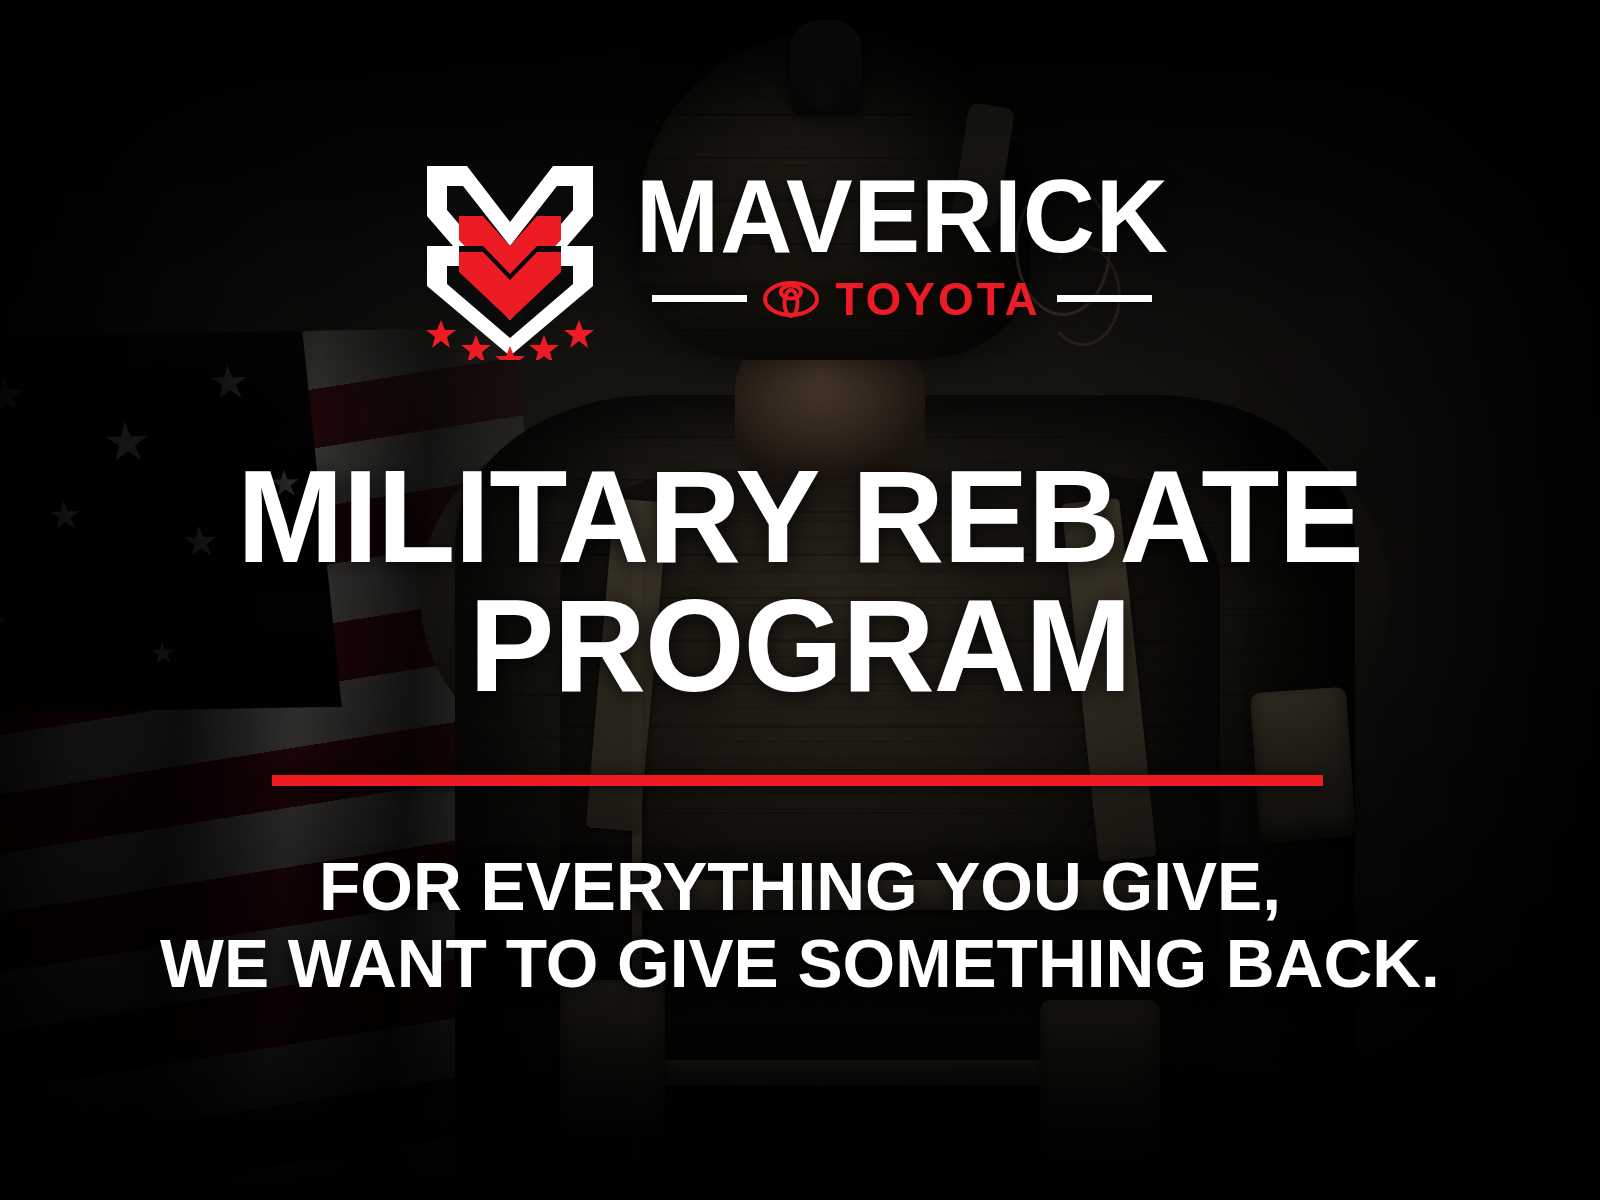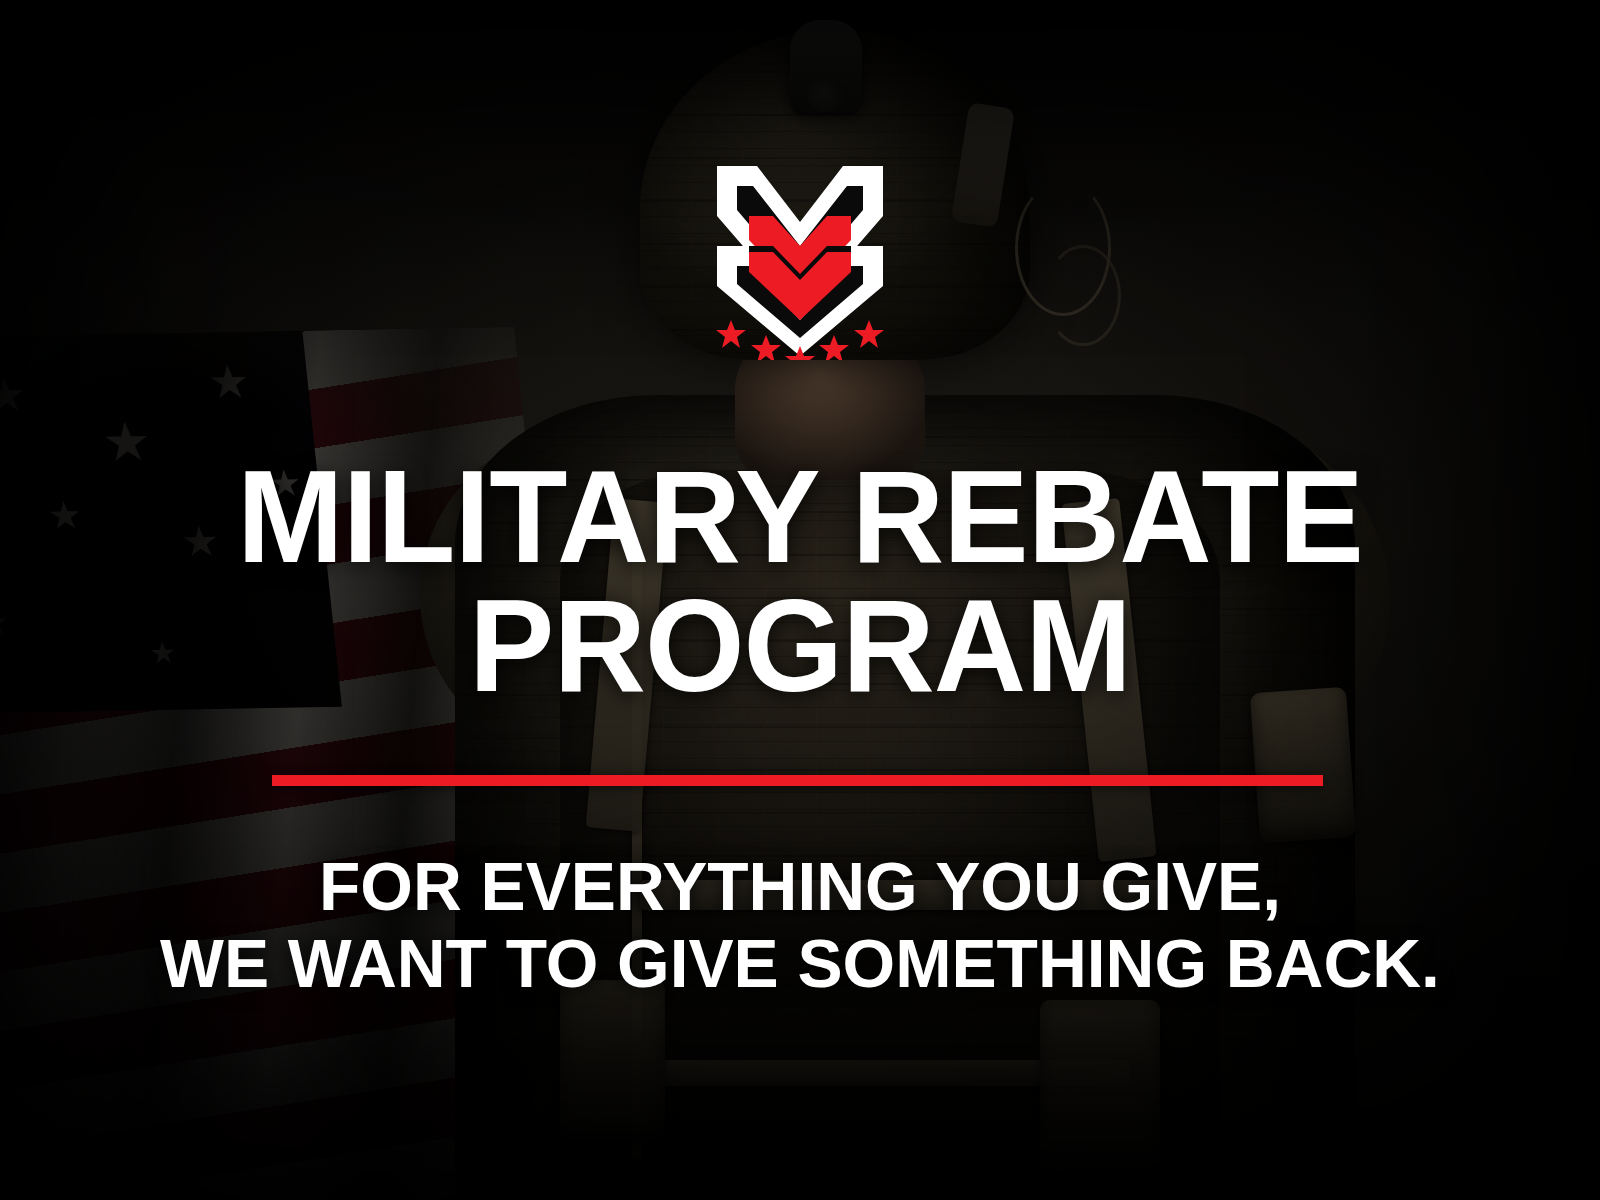--- a/index.html
+++ b/index.html
@@ -346,20 +346,33 @@
 
         <g fill="#ED1C24">
           <polygon points="20,160 24,170 35,170 26,177 29,188 20,181 11,188 14,177 5,170 16,170"></polygon>
           <polygon points="55,175 59,185 70,185 61,192 64,203 55,196 46,203 49,192 40,185 51,185"></polygon>
           <polygon points="89,186 93,196 104,196 95,203 98,214 89,207 80,214 83,203 74,196 85,196"></polygon>
           <polygon points="123,175 127,185 138,185 129,192 132,203 123,196 114,203 117,192 108,185 119,185"></polygon>
           <polygon points="158,160 162,170 173,170 164,177 167,188 158,181 149,188 152,177 143,170 154,170"></polygon>
         </g>
       </svg>
 
+      <div class="wordblock">
+        <div class="maverick">MAVERICK</div>
+        <div class="toyota-row">
+          <span class="rule"></span>
+          <svg class="toyota-mark" viewBox="0 0 112 80">
+            <ellipse cx="56" cy="40" rx="52" ry="32" fill="none" stroke="#ED1C24" stroke-width="8"></ellipse>
+            <ellipse cx="56" cy="26" rx="20" ry="13" fill="none" stroke="#ED1C24" stroke-width="8"></ellipse>
+            <ellipse cx="56" cy="48" rx="13" ry="26" fill="none" stroke="#ED1C24" stroke-width="8"></ellipse>
+          </svg>
+          <span class="toyota-word">TOYOTA</span>
+          <span class="rule"></span>
+        </div>
+      </div>
     </div>
 
     <div class="headline">
       <span class="l1">MILITARY REBATE</span>
       <span class="l2">PROGRAM</span>
     </div>
 
     <div class="divider"></div>
 
     <div class="tagline">

